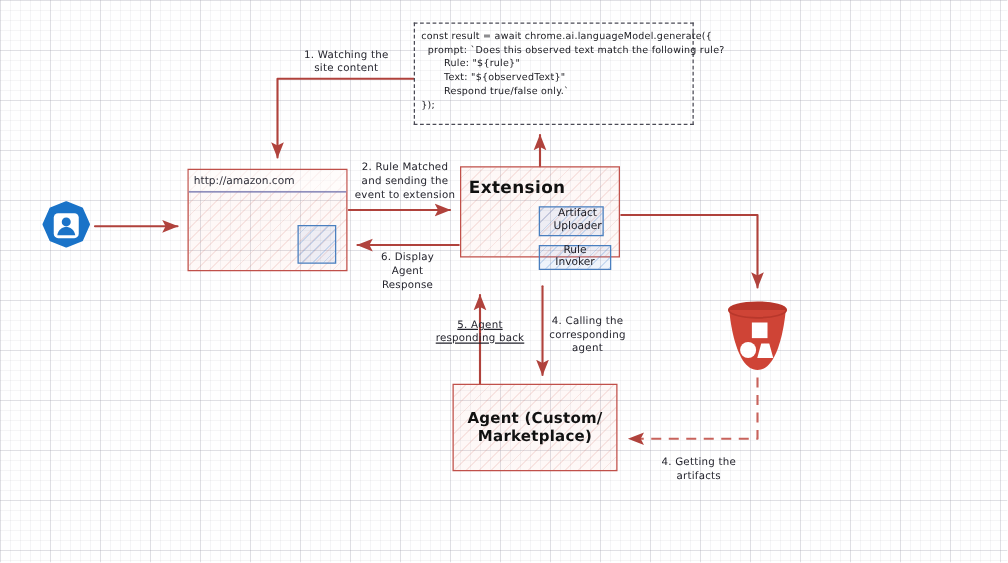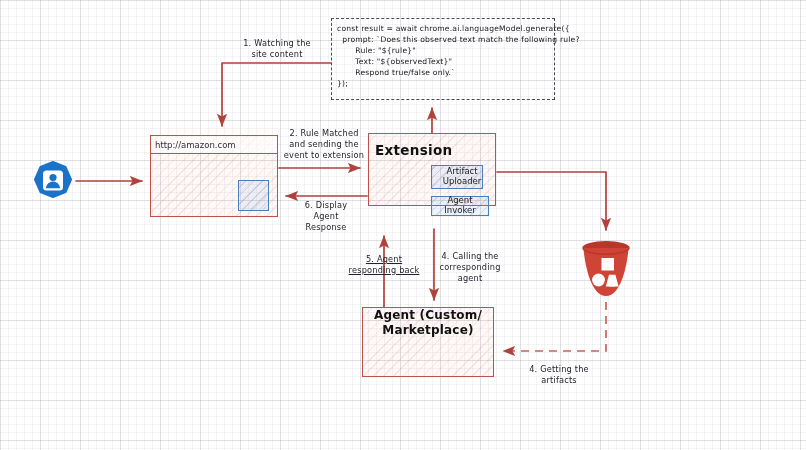--- a/index.html
+++ b/index.html
@@ -82,21 +82,21 @@
     text-align: center; line-height: 1.12;
     font-size: 8.5px; color: #1a1a22;
     padding: 1px 2px;
   }
   #artifact-uploader-chip { left: 62px; top: 31px; width: 52px; height: 24px; padding-left: 12px; }
   #agent-invoker-chip    { left: 62px; top: 62px; width: 58px; height: 20px; }
   
   #agent-box { left: 362px; top: 307px; width: 132px; height: 70px; }
   #agent-label {
     position: absolute; left: 0; top: 0; width: 100%; height: 100%;
-    display: flex; flex-direction: column; align-items: center; 
+    display: flex; flex-direction: column; align-items: center; justify-content: center;
     font-size: 12px; font-weight: bold; color: #111; line-height: 1.25;
     text-align: center;
   }
   
   #code-block {
     position: absolute; left: 331px; top: 18px; width: 224px; height: 82px;
     border: 1.3px dashed #4a4a55;
     background: transparent;
     padding: 4px 5px;
   }
@@ -182,21 +182,21 @@
 });</div>
   </div>
 
   <div class="node" id="extension-box">
     <div id="extension-title" class="hand">Extension</div>
     <div class="blue-node sub-chip" id="artifact-uploader-chip">
       <span style="white-space:pre-line">Artifact
 Uploader</span>
     </div>
     <div class="blue-node sub-chip" id="agent-invoker-chip">
-      <span>Agent Invoker</span>
+      <span>Rule Invoker</span>
     </div>
   </div>
 
   <div class="node" id="agent-box">
     <div id="agent-label" class="hand">
       <span>Agent (Custom/</span>
       <span>Marketplace)</span>
     </div>
   </div>
 

